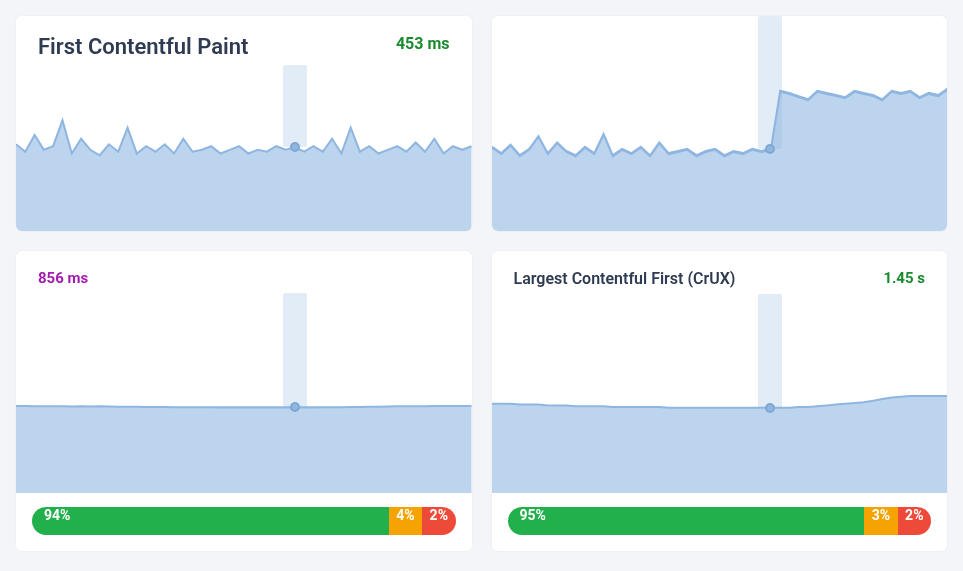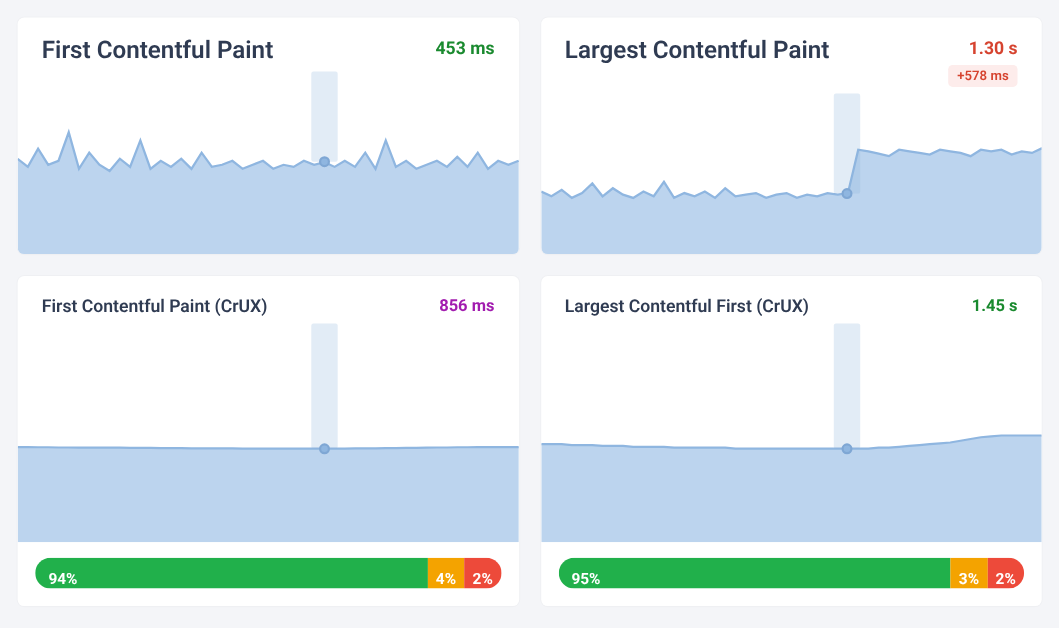--- a/index.html
+++ b/index.html
@@ -11,21 +11,21 @@
   .title.small{font-size:16px;font-weight:600;}
   .val{font-weight:700;text-align:right;}
   .val.big{font-size:16px;}
   .val.small{font-size:15px;}
   .badge{display:inline-block;margin-top:6px;background:#fdeceb;color:#d6432f;font-size:12px;font-weight:600;padding:3px 8px;border-radius:4px;}
   .chart-wrap{position:relative;flex:1;}
   .chart-wrap svg{display:block;width:100%;height:100%;}
   .marker{position:absolute;top:0;width:24px;background:rgba(140,180,220,0.25);border-radius:2px;}
   .dot{position:absolute;width:10px;height:10px;border-radius:50%;background:#8fb6e0;border:2px solid #7fa7d4;box-sizing:border-box;}
   .bar{display:flex;height:28px;border-radius:14px;overflow:hidden;margin:14px 16px 16px 16px;font-size:14px;font-weight:700;color:#fff;}
-  .seg{display:flex;align-items:flex-end;padding:0 12px;}
+  .seg{display:flex;align-items:flex-start;padding:0 12px;}
   .seg.g{background:#21b04b;}
   .seg.o{background:#f4a300;justify-content:center;padding:0 4px;}
   .seg.r{background:#ed4a3a;justify-content:center;padding:0 4px;}
 </style>
 </head>
 <body>
 
 <div class="grid">
 
   <div class="card" style="height:215px;">
@@ -37,40 +37,32 @@
         <svg viewBox="0 0 440 166" preserveAspectRatio="none">
           <path d="M0,166 L0.0,79.3 L9.0,86.7 L18.0,70.1 L26.9,84.8 L35.9,81.2 L44.9,55.3 L53.9,88.5 L62.9,73.8 L71.8,84.8 L80.8,90.4 L89.8,79.3 L98.8,86.7 L107.8,62.7 L116.7,88.5 L125.7,81.2 L134.7,86.7 L143.7,79.3 L152.7,88.5 L161.6,73.8 L170.6,86.7 L179.6,84.8 L188.6,81.2 L197.6,88.5 L206.5,84.8 L215.5,81.2 L224.5,88.5 L233.5,84.8 L242.4,86.7 L251.4,81.2 L260.4,84.8 L269.4,82.4 L278.4,86.7 L287.3,81.2 L296.3,86.7 L305.3,73.8 L314.3,88.5 L323.3,62.7 L332.2,86.7 L341.2,81.2 L350.2,88.5 L359.2,84.8 L368.2,81.2 L377.1,86.7 L386.1,77.5 L395.1,86.7 L404.1,73.8 L413.1,88.5 L422.0,81.2 L431.0,84.8 L440.0,81.2 L440,166 Z" fill="#bcd4ee" stroke="none"></path>
           <path d="M0.0,79.3L9.0,86.7L18.0,70.1L26.9,84.8L35.9,81.2L44.9,55.3L53.9,88.5L62.9,73.8L71.8,84.8L80.8,90.4L89.8,79.3L98.8,86.7L107.8,62.7L116.7,88.5L125.7,81.2L134.7,86.7L143.7,79.3L152.7,88.5L161.6,73.8L170.6,86.7L179.6,84.8L188.6,81.2L197.6,88.5L206.5,84.8L215.5,81.2L224.5,88.5L233.5,84.8L242.4,86.7L251.4,81.2L260.4,84.8L269.4,82.4L278.4,86.7L287.3,81.2L296.3,86.7L305.3,73.8L314.3,88.5L323.3,62.7L332.2,86.7L341.2,81.2L350.2,88.5L359.2,84.8L368.2,81.2L377.1,86.7L386.1,77.5L395.1,86.7L404.1,73.8L413.1,88.5L422.0,81.2L431.0,84.8L440.0,81.2" fill="none" stroke="#8fb6e0" stroke-width="2"></path>
         </svg>
         <div class="marker" style="left: calc(61.2245% - 12px); height: 49.6667%;"></div>
         <div class="dot" style="left: calc(61.2245% - 5px); top: calc(49.6667% - 5px);"></div>
       </div>
   </div>
 
   <div class="card" style="height:215px;">
-    <div class="head">
-      <div class="title big">Largest Contentful Paint</div>
-      <div style="text-align:right">
-        <div class="val big" style="color: rgb(214, 67, 47);">1.30 s</div>
-        <div><span class="badge">+578 ms</span></div>
-      </div>
-    </div>
     <div class="chart-wrap" style="height:125px;">
         <svg viewBox="0 0 440 140" preserveAspectRatio="none">
           <path d="M0,140 L0.0,85.4 L9.0,89.6 L18.0,84.0 L26.9,91.0 L35.9,86.8 L44.9,78.4 L53.9,89.6 L62.9,82.6 L71.8,88.2 L80.8,91.0 L89.8,85.4 L98.8,89.6 L107.8,77.0 L116.7,91.0 L125.7,86.8 L134.7,89.6 L143.7,85.4 L152.7,91.0 L161.6,82.6 L170.6,89.6 L179.6,88.2 L188.6,86.8 L197.6,91.0 L206.5,88.2 L215.5,86.8 L224.5,91.0 L233.5,88.2 L242.4,89.6 L251.4,86.8 L260.4,88.2 L269.4,86.8 L278.4,49.0 L287.3,50.4 L296.3,52.5 L305.3,54.6 L314.3,49.0 L323.3,50.4 L332.2,51.8 L341.2,53.2 L350.2,49.0 L359.2,50.4 L368.2,51.8 L377.1,54.6 L386.1,49.0 L395.1,50.4 L404.1,49.0 L413.1,53.2 L422.0,50.4 L431.0,51.8 L440.0,47.6 L440,140 Z" fill="#bcd4ee" stroke="none"></path>
           <path d="M0.0,85.4L9.0,89.6L18.0,84.0L26.9,91.0L35.9,86.8L44.9,78.4L53.9,89.6L62.9,82.6L71.8,88.2L80.8,91.0L89.8,85.4L98.8,89.6L107.8,77.0L116.7,91.0L125.7,86.8L134.7,89.6L143.7,85.4L152.7,91.0L161.6,82.6L170.6,89.6L179.6,88.2L188.6,86.8L197.6,91.0L206.5,88.2L215.5,86.8L224.5,91.0L233.5,88.2L242.4,89.6L251.4,86.8L260.4,88.2L269.4,86.8L278.4,49.0L287.3,50.4L296.3,52.5L305.3,54.6L314.3,49.0L323.3,50.4L332.2,51.8L341.2,53.2L350.2,49.0L359.2,50.4L368.2,51.8L377.1,54.6L386.1,49.0L395.1,50.4L404.1,49.0L413.1,53.2L422.0,50.4L431.0,51.8L440.0,47.6" fill="none" stroke="#8fb6e0" stroke-width="2"></path>
         </svg>
         <div class="marker" style="left: calc(61.2245% - 12px); height: 62%;"></div>
         <div class="dot" style="left: calc(61.2245% - 5px); top: calc(62% - 5px);"></div>
       </div>
   </div>
 
   <div class="card" style="height:300px;">
     <div class="head">
-      <div class="title small">First Contentful Paint (CrUX)</div>
       <div class="val small" style="color: #a21caf;">856 ms</div>
     </div>
     <div class="chart-wrap" style="height:190px;">
         <svg viewBox="0 0 440 199" preserveAspectRatio="none">
           <path d="M0,199 L0.0,112.4 L9.0,112.4 L18.0,112.6 L26.9,112.6 L35.9,112.8 L44.9,112.8 L53.9,113.0 L62.9,112.8 L71.8,113.0 L80.8,112.8 L89.8,113.0 L98.8,113.2 L107.8,113.2 L116.7,113.2 L125.7,113.4 L134.7,113.4 L143.7,113.4 L152.7,113.6 L161.6,113.6 L170.6,113.6 L179.6,113.6 L188.6,113.6 L197.6,113.8 L206.5,113.8 L215.5,113.8 L224.5,113.8 L233.5,113.8 L242.4,113.8 L251.4,113.8 L260.4,113.8 L269.4,113.8 L278.4,113.8 L287.3,113.8 L296.3,113.6 L305.3,113.6 L314.3,113.6 L323.3,113.4 L332.2,113.4 L341.2,113.2 L350.2,113.2 L359.2,113.0 L368.2,112.8 L377.1,112.8 L386.1,112.6 L395.1,112.6 L404.1,112.4 L413.1,112.4 L422.0,112.4 L431.0,112.4 L440.0,112.4 L440,199 Z" fill="#bcd4ee" stroke="none"></path>
           <path d="M0.0,112.4L9.0,112.4L18.0,112.6L26.9,112.6L35.9,112.8L44.9,112.8L53.9,113.0L62.9,112.8L71.8,113.0L80.8,112.8L89.8,113.0L98.8,113.2L107.8,113.2L116.7,113.2L125.7,113.4L134.7,113.4L143.7,113.4L152.7,113.6L161.6,113.6L170.6,113.6L179.6,113.6L188.6,113.6L197.6,113.8L206.5,113.8L215.5,113.8L224.5,113.8L233.5,113.8L242.4,113.8L251.4,113.8L260.4,113.8L269.4,113.8L278.4,113.8L287.3,113.8L296.3,113.6L305.3,113.6L314.3,113.6L323.3,113.4L332.2,113.4L341.2,113.2L350.2,113.2L359.2,113.0L368.2,112.8L377.1,112.8L386.1,112.6L395.1,112.6L404.1,112.4L413.1,112.4L422.0,112.4L431.0,112.4L440.0,112.4" fill="none" stroke="#8fb6e0" stroke-width="2"></path>
         </svg>
         <div class="marker" style="left: calc(61.2245% - 12px); height: 57.2%;"></div>
         <div class="dot" style="left: calc(61.2245% - 5px); top: calc(57.2% - 5px);"></div>
       </div>

